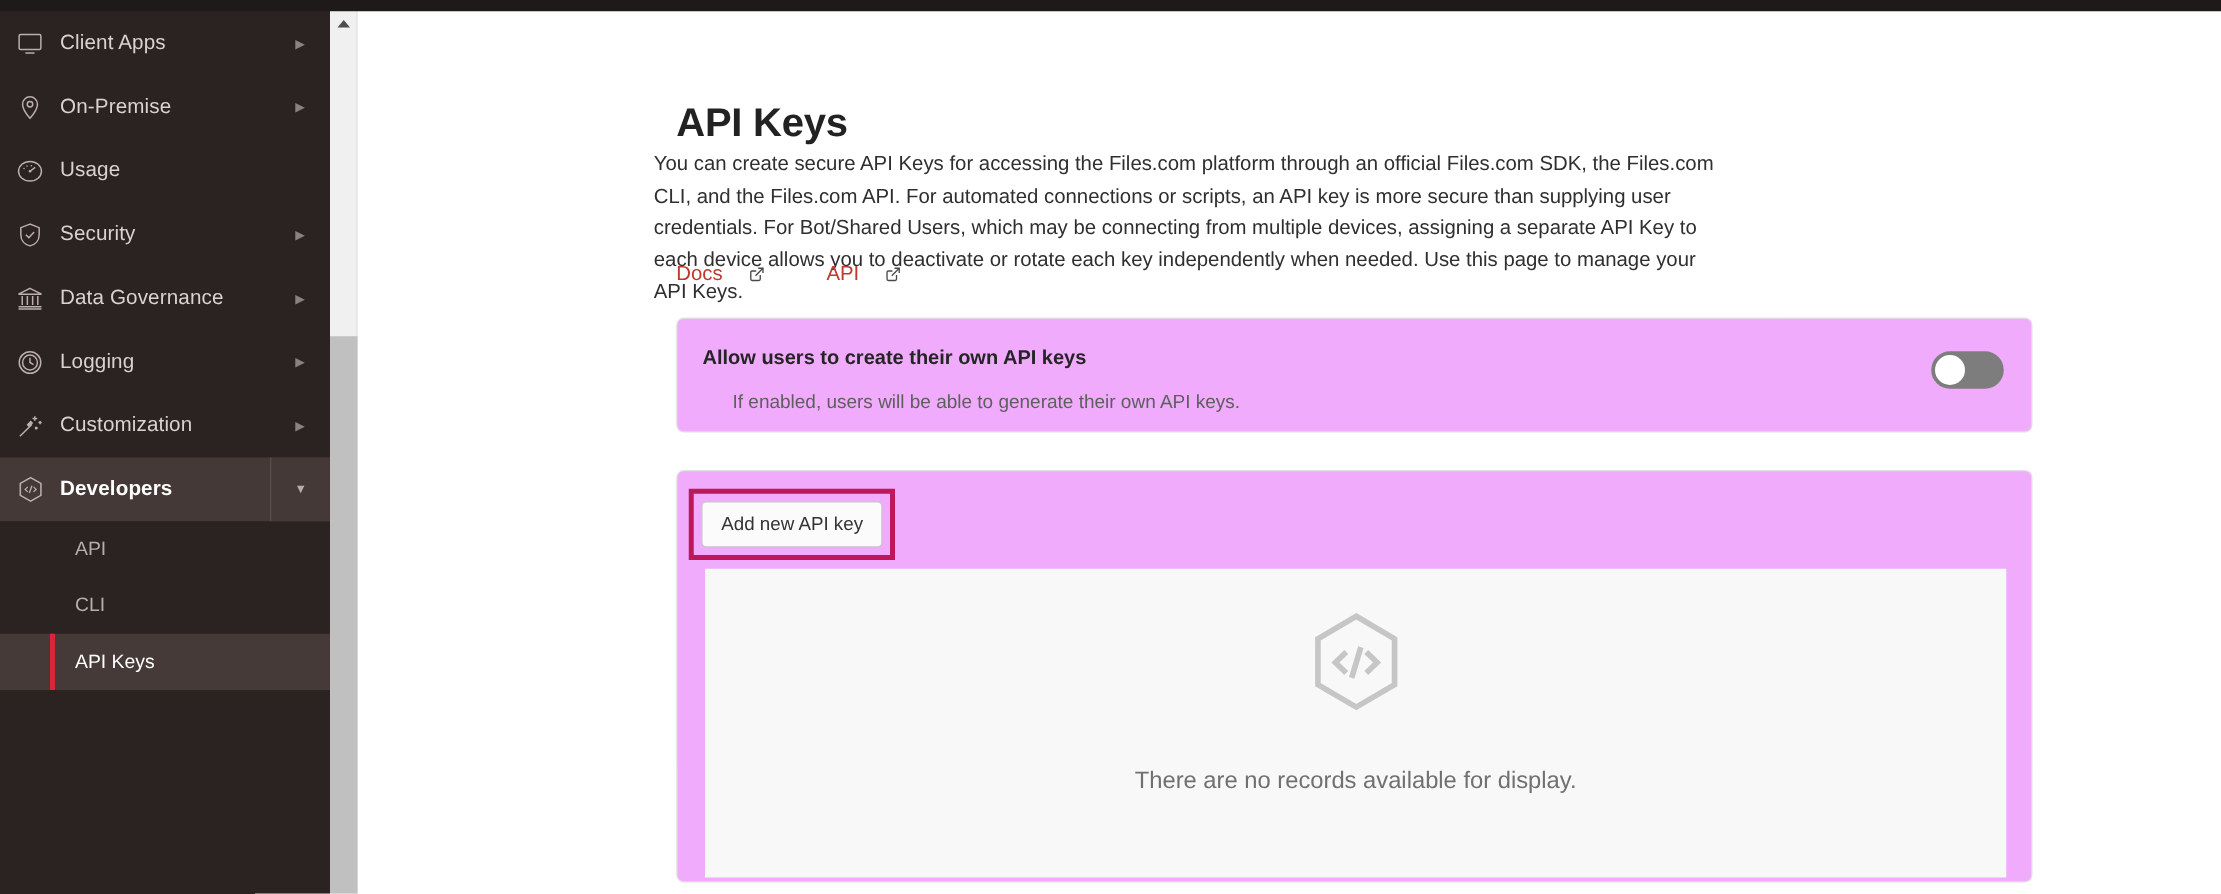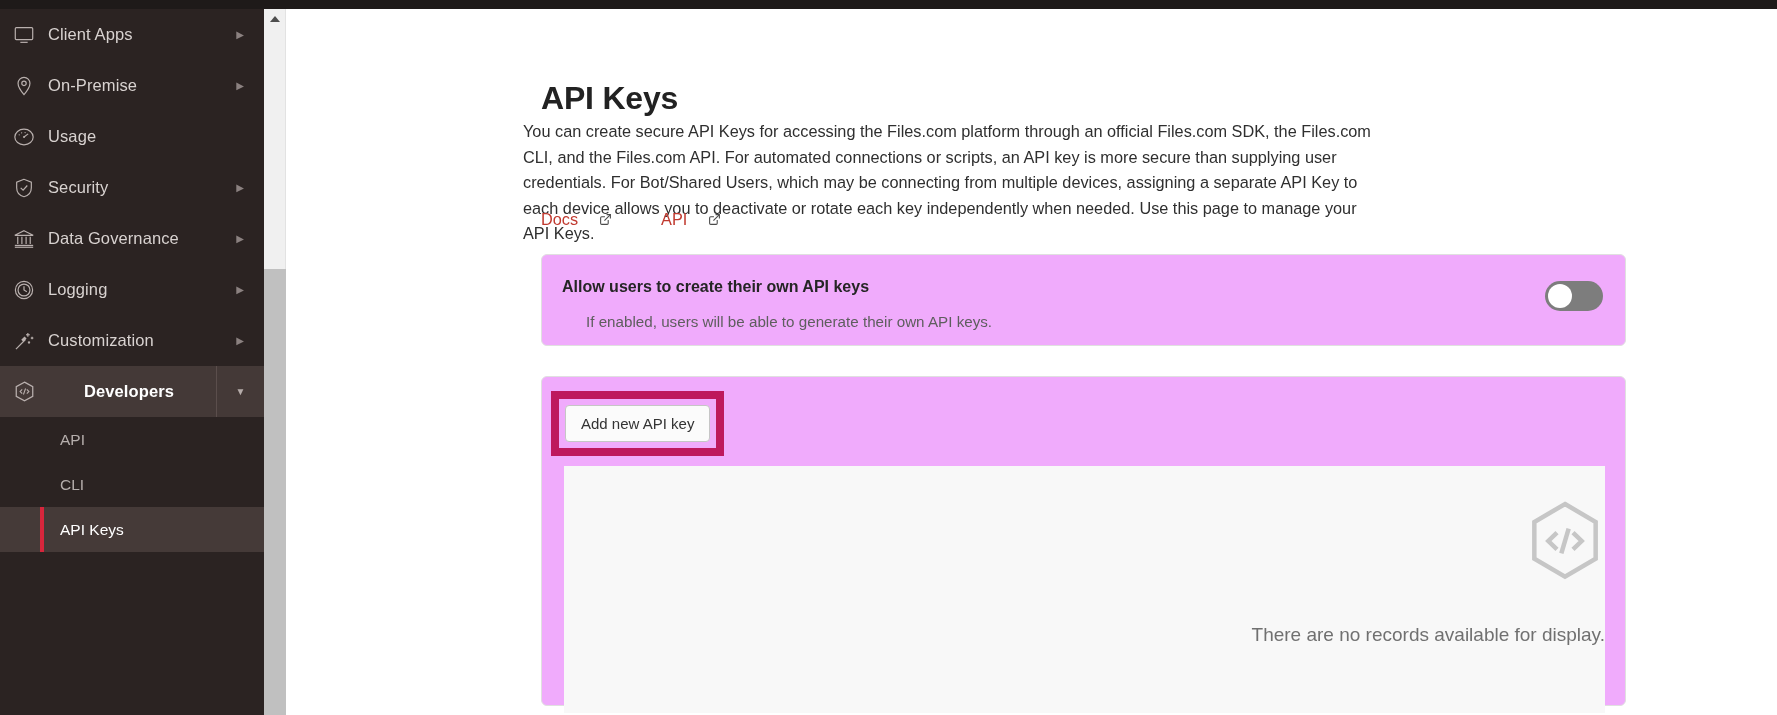--- a/index.html
+++ b/index.html
@@ -73,21 +73,20 @@
     width: 48px;
     min-width: 48px;
     display: flex;
     align-items: center;
     justify-content: center;
     color: #8b8180;
     font-size: 10px;
   }
   .nav-item.expanded {
     background: #443937;
-    gap: 36px;
   }
   .nav-item.expanded .lbl { color: #ffffff; font-weight: bold; }
   .nav-item.expanded .arrow {
     background: #443937;
     border-left: 1px solid #5b4e4c;
     height: 51px;
     color: #b6acaa;
   }
 
   .subnav { background: #2b2322; }
@@ -231,45 +230,45 @@
     top: 3px; left: 3px;
     width: 24px; height: 24px;
     border-radius: 50%;
     background: #ffffff;
   }
 
   .btn-focus-wrap {
     position: absolute;
     top: 14px; left: 9px;
     padding: 6px;
-    border: 8px solid #be185d;
+    border: 4px solid #be185d;
     background: transparent;
   }
   .btn-add {
     display: block;
     padding: 9px 15px;
     background: #fbfbfb;
     border: 1px solid #c6c6c6;
     border-radius: 4px;
     font-family: "Liberation Sans", sans-serif;
     font-size: 15px;
     color: #333333;
     cursor: pointer;
     white-space: nowrap;
   }
 
   .empty-panel {
     position: absolute;
-    top: 89px; left: 22px;
+    top: 78px; left: 22px;
     width: 1041px;
     height: 247px;
     background: #f8f8f8;
     display: flex;
     flex-direction: column;
-    align-items: flex-end;
+    align-items: center;
     justify-content: flex-start;
     padding-top: 32px;
   }
   .empty-icon { color: #c6c6c6; }
   .empty-text {
     margin-top: 34px;
     font-size: 19px;
     color: #707070;
   }
 </style>

